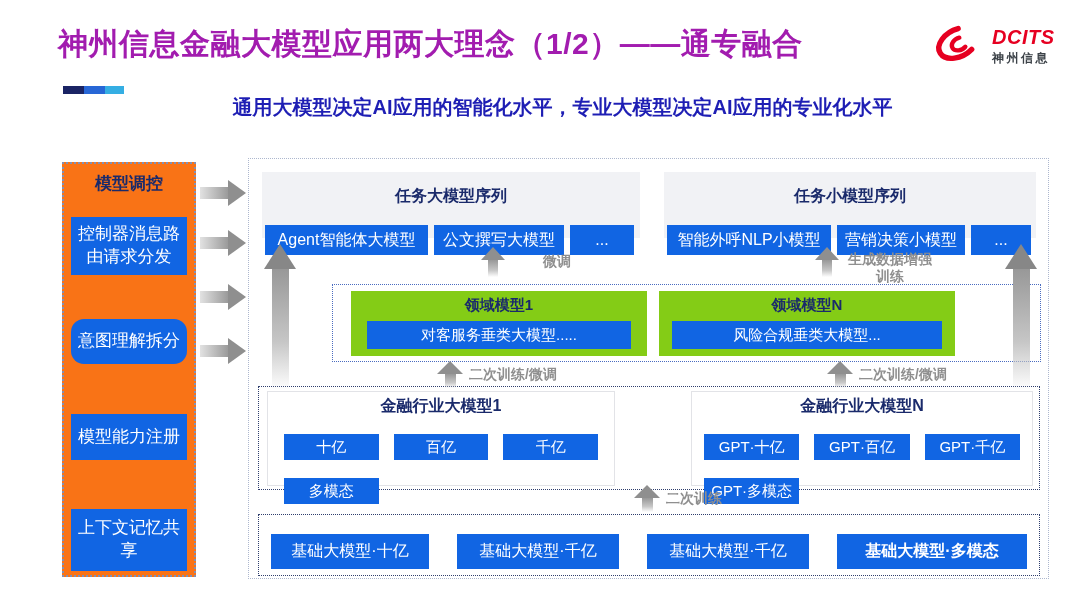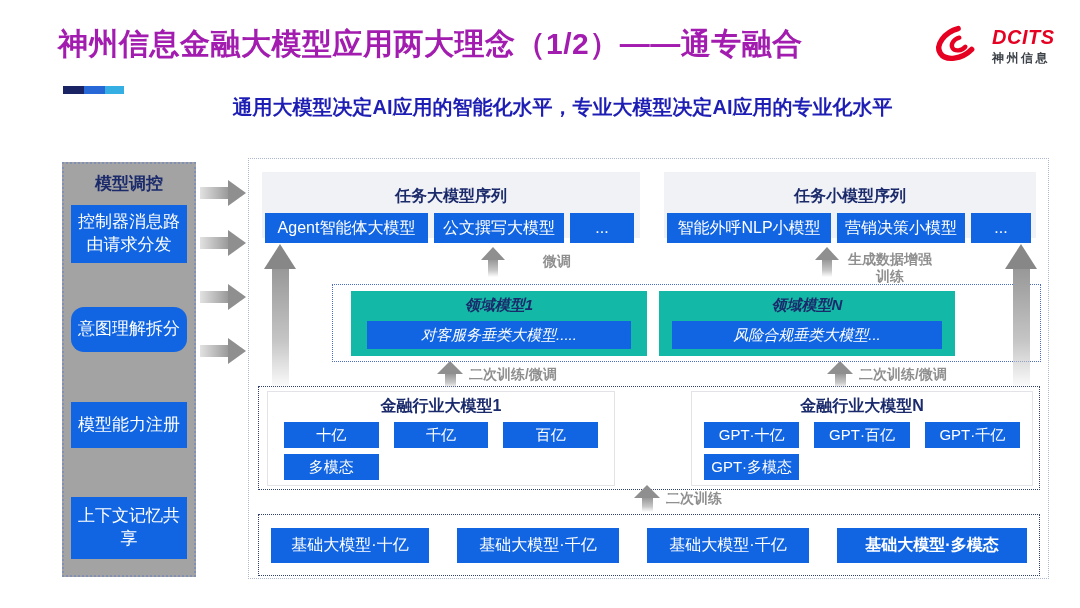--- a/index.html
+++ b/index.html
@@ -18,23 +18,23 @@
   .accent-cyan { width:19px; background:#35AEE3; }
   .subtitle { left:45px; top:94px; width:1035px; text-align:center; font-size:20px; font-weight:700; color:#1E1EB4; }
 
   
   .logo { left:932px; top:16px; width:130px; height:60px; display:flex; align-items:center; }
   .logo-text { margin-left:6px; }
   .logo-en { font-size:20px; font-weight:700; font-style:italic; color:#E60021; letter-spacing:0.5px; }
   .logo-cn { font-size:12px; font-weight:700; color:#3C4248; letter-spacing:2.5px; margin-top:1px; }
 
   
-  .sidebar { left:62px; top:162px; width:134px; height:415px; border:2px dotted #8290B4; background:#a3a3a3; }
+  .sidebar { left:62px; top:162px; width:134px; height:415px; border:2px dotted #8290B4; background:#f97316; }
   .sidebar-title { position:absolute; top:8px; left:0; width:100%; text-align:center; font-size:17px; font-weight:700; color:#1A2A6B; }
-  .blue-btn { background:#1165E3; color:#fff; display:flex; align-items:center; justify-content:center; text-align:center; }
+  .blue-btn { background:#1165E3; color:#fff; display:flex; align-items:center; justify-content:center; text-align:center;margin-top:12px; }
   .sidebar .blue-btn { position:absolute; left:7px; right:7px; font-size:17px; line-height:1.35; padding:3px 0; }
   .sb-1 { top:41px; height:58px; }
   .sb-2 { top:143px; height:45px;border-radius:13px; }
   .sb-3 { top:238px; height:46px; }
   .sb-4 { top:333px; height:62px; }
 
   
   .right-arrow { width:46px; height:26px; }
   .right-arrow .shaft { position:absolute; left:0; top:7px; width:28px; height:12px; background:linear-gradient(90deg,#e2e2e2,#9a9a9a); }
   .right-arrow .head { position:absolute; left:28px; top:0; width:0; height:0; border-top:13px solid transparent; border-bottom:13px solid transparent; border-left:18px solid #8f8f8f; }
@@ -59,21 +59,21 @@
   .main-frame { left:248px; top:158px; width:801px; height:421px; border:1px dotted #ADB7CE; }
 
   .task-group { background:#F1F2F5; z-index:2; }
   .task-group .group-title { text-align:center; font-size:16px; font-weight:700; color:#1A2A6B; padding-top:14px; }
   .task-items { display:flex; gap:6px; padding:6px 3px 0; }
   .task-items .blue-btn { height:30px; font-size:16px; }
   .tg-large { left:262px; top:172px; width:378px; height:66px; }
   .tg-small { left:664px; top:172px; width:372px; height:66px; }
 
   .domain-frame { left:332px; top:284px; width:709px; height:78px; border:1px dotted #4A6CC0; z-index:2; }
-  .domain-box { position:absolute; top:6px; height:65px; background:#14b8a6;font-style:italic; }
+  .domain-box { position:absolute; top:6px; height:65px; background:#84cc16; }
   .domain-box .group-title { text-align:center; font-size:15px; font-weight:700; color:#1A2A6B; padding-top:5px; }
   .domain-box .blue-btn { margin:6px auto 0; height:28px; font-size:15px; }
   .db-1 { left:18px; width:296px; }
   .db-2 { left:326px; width:296px; }
 
   .industry-frame { left:258px; top:386px; width:782px; height:104px; border:1px dotted #2F3E6D; z-index:2; }
   .industry-box { position:absolute; top:4px; height:95px; background:#fff; border:1px solid #E2E3E7; }
   .industry-box .group-title { text-align:center; font-size:16px; font-weight:700; color:#1A2A6B; padding-top:4px; }
   .industry-grid { display:grid; grid-template-columns:1fr 1fr 1fr; gap:6px 15px; padding:5px 16px 0; }
   .industry-grid .blue-btn { height:26px; font-size:15px; }
@@ -200,22 +200,22 @@
       <i class="head"></i>
       <i class="shaft"></i>
     </div>
   <div class="abs gray-label" style="left:859px;top:366px">二次训练/微调</div>
 
   <div class="abs industry-frame">
     <div class="industry-box ib-1">
       <div class="group-title">金融行业大模型1</div>
       <div class="industry-grid">
         <div class="blue-btn">十亿</div>
+        <div class="blue-btn">百亿</div>
         <div class="blue-btn">千亿</div>
-        <div class="blue-btn">百亿</div>
         <div class="blue-btn">多模态</div>
       </div>
     </div>
     <div class="industry-box ib-2">
       <div class="group-title">金融行业大模型N</div>
       <div class="industry-grid" style="padding:5px 12px 0">
         <div class="blue-btn">GPT·十亿</div>
         <div class="blue-btn">GPT·百亿</div>
         <div class="blue-btn">GPT·千亿</div>
         <div class="blue-btn">GPT·多模态</div>

